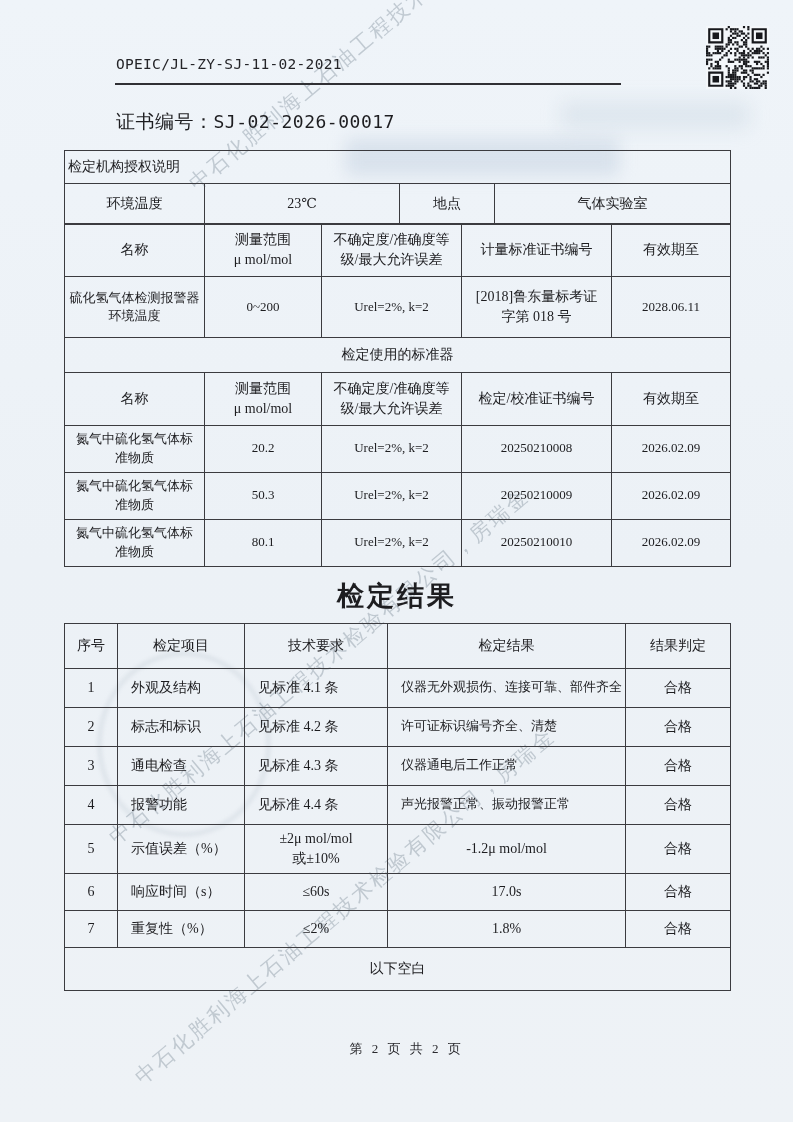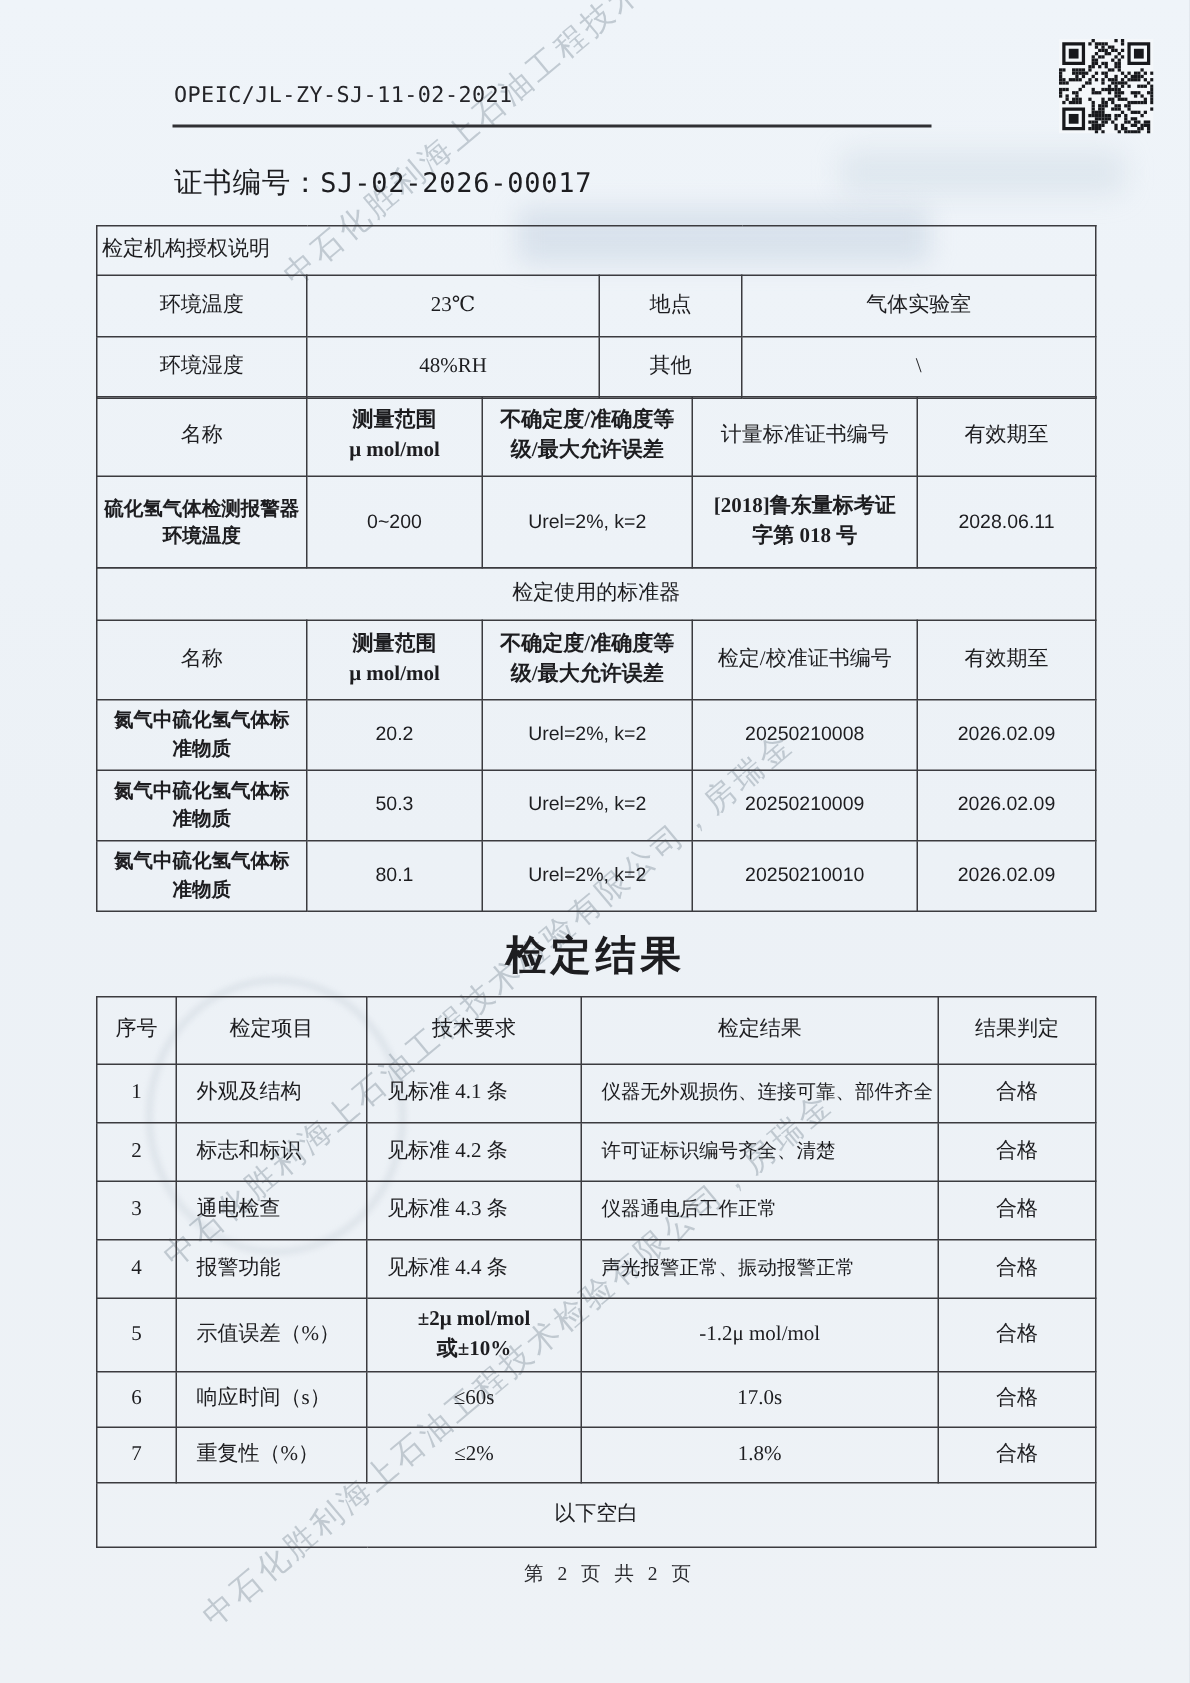--- a/index.html
+++ b/index.html
@@ -34,23 +34,23 @@
   .t-next { margin-top:-1.6px; }
   td { border:1.6px solid #3b3b3f; text-align:center; vertical-align:middle;
     font-size:14px; line-height:1.45; padding:2px 3px; overflow:hidden; }
   td.al { text-align:left; padding-left:13px;margin-top:46px; }
   .h-auth td { height:28px; text-align:left; }
   .r-env td { height:36px; }
   .r-sec td { height:30px; }
   .r-head td { height:48px; }
   .r-dev td { height:56px; }
   .r-std td { height:42px; }
-  .mono { font-family:Liberation Sans, sans-serif; font-size:13px; }
+  .mono { font-family:Liberation Serif, serif; font-size:13px; }
   .sm { font-size:13px; }
-  .two-line span { display:block;font-weight:bold; }
+  .two-line span { display:block; }
   
   .results-title { text-align:center; font-size:27px; font-weight:bold;
     letter-spacing:3px; margin:11px 0 9px 0; }
   .rt-head td { height:40px;margin-top:32px; }
   .rt-row td { height:34px; }
   .rt-row5 td { height:44px; }
   .rt-row6 td, .rt-row7 td { height:32px; }
   .rt-blank td { height:38px;margin-top:34px; }
   
   .page-footer { position:absolute; left:10px; top:1040px; width:793px; text-align:center;
@@ -371,26 +371,20 @@
       <tbody>
           <tr class="h-auth">
         <td colspan="4">检定机构授权说明</td>
       </tr>
       <tr class="r-env">
         <td>环境温度</td>
         <td>23℃</td>
         <td>地点</td>
         <td>气体实验室</td>
       </tr>
-      <tr class="r-env">
-        <td>环境湿度</td>
-        <td>48%RH</td>
-        <td>其他</td>
-        <td>\</td>
-      </tr>
     </tbody>
       </table>
 
     <table class="t-next">
       <colgroup>
           <col style="width:140px">
           <col style="width:117px">
           <col style="width:140px">
           <col style="width:150px">
           <col style="width:119px">

